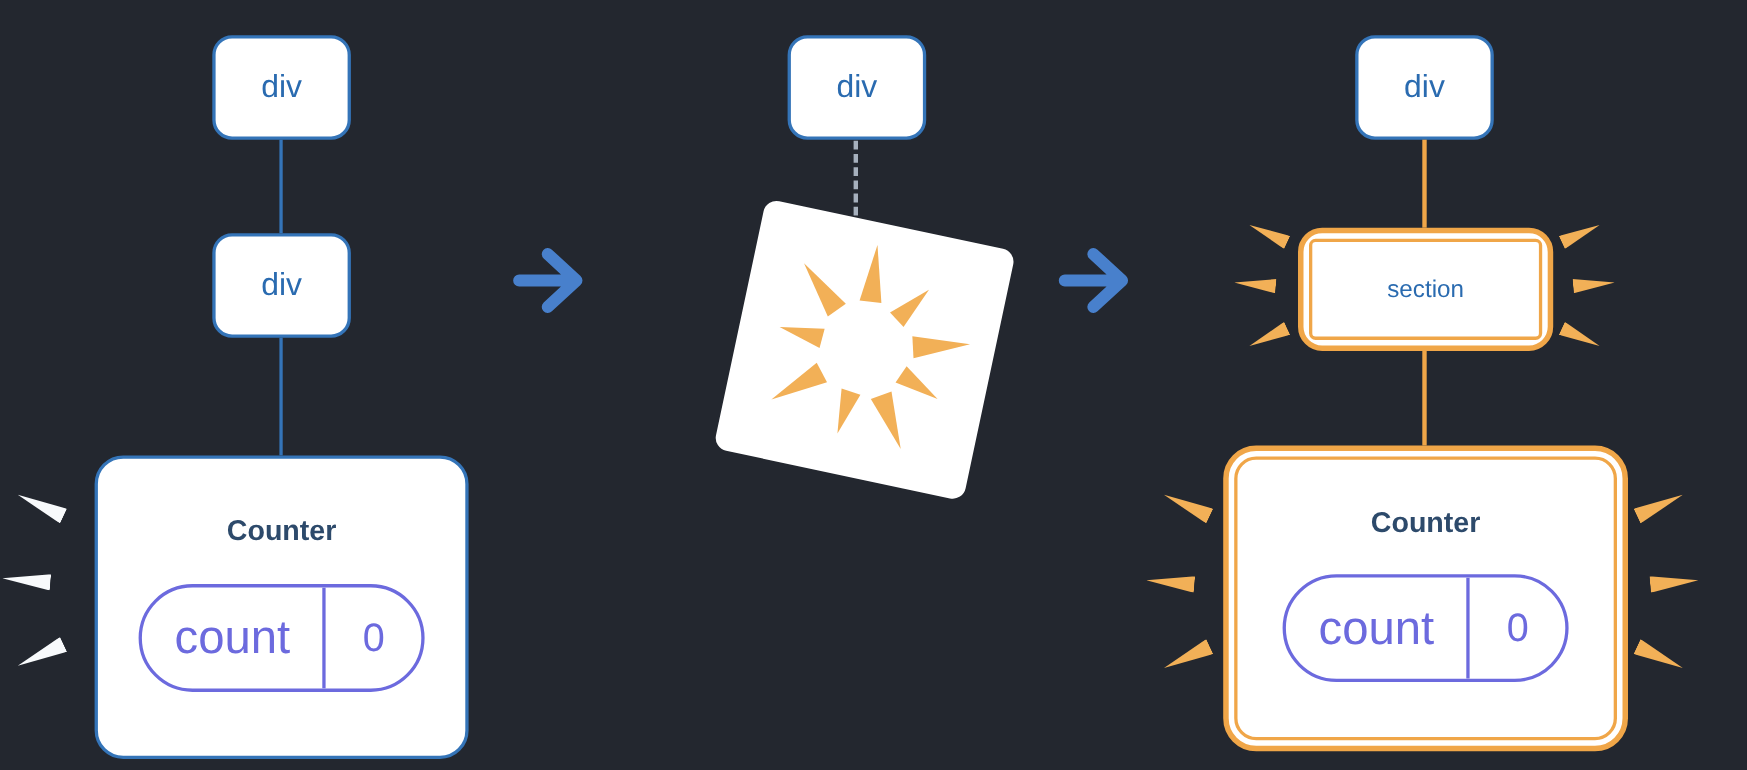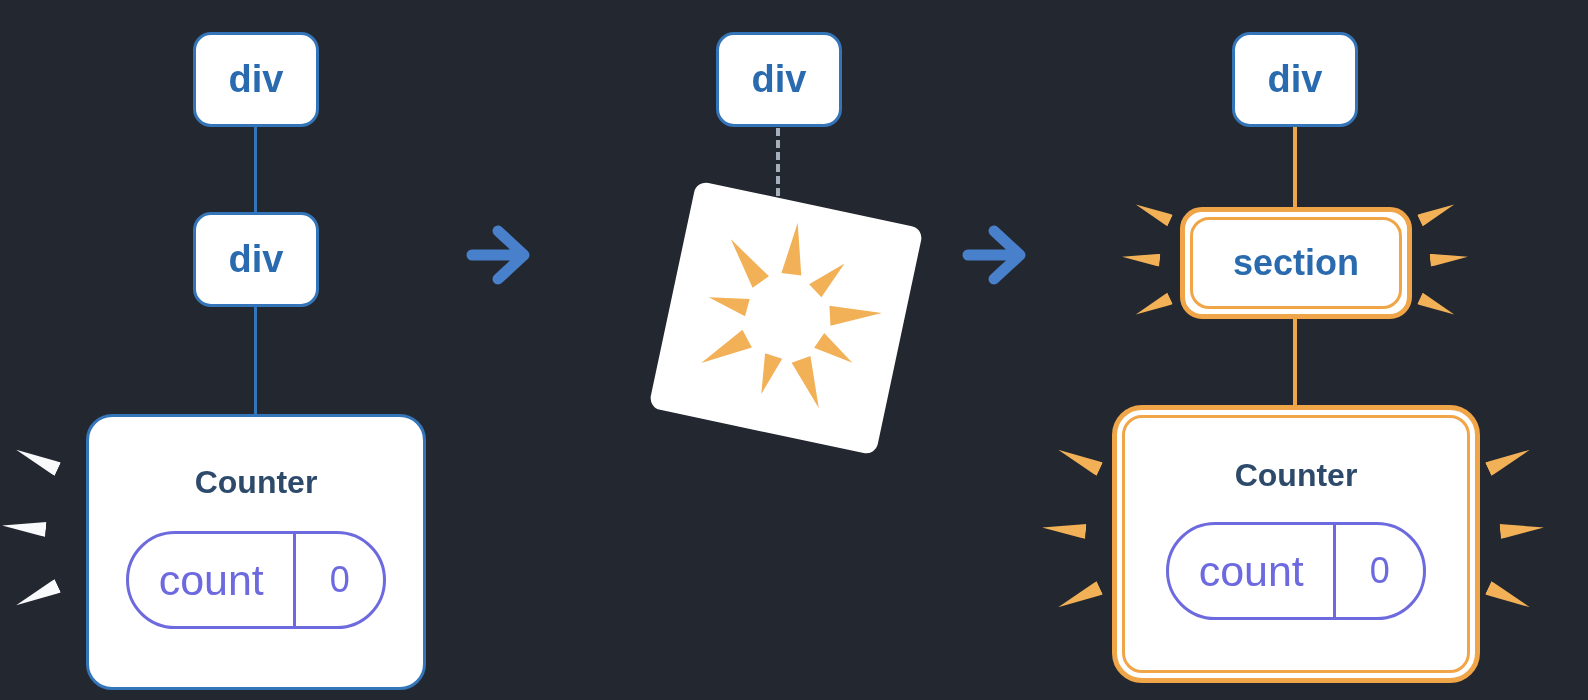--- a/index.html
+++ b/index.html
@@ -12,35 +12,35 @@
     font-family: "Liberation Sans", "DejaVu Sans", sans-serif;
     background: var(--background, #23272f);
   }
   .node {
     position: absolute;
     width: 126px; height: 95px;
     background: var(--box_fill, #ffffff);
     border: 3px solid var(--node_border, #3474b8);
     border-radius: 18px;
     display: flex; align-items: center; justify-content: center;
-    font-size: 38px; font-weight: 700;
+    font-size: 29px; font-weight: 400;
     color: var(--node_text, #2a6bb0);
   }
   .vline  { position: absolute; width: 3px; background: var(--node_border, #3474b8); }
   .vline-o{ position: absolute; width: 4px; background: var(--orange, #f0a648); }
   .dashed-edge { position: absolute; width: 0; border-left: 4px dashed var(--dashed, #a6b0bd); }
   .card {
     position: absolute;
     background: var(--box_fill, #ffffff);
     border: 3px solid var(--node_border, #3474b8);
     border-radius: 26px;
     display: flex; flex-direction: column; align-items: center;
     padding-top: 42px;
   }
-  .card-title { font-size: 32px; font-weight: 600; line-height: 46px; color: var(--title_text, #2d4a6b); }
+  .card-title { font-size: 26px; font-weight: 600; line-height: 46px; color: var(--title_text, #2d4a6b); }
   .pill {
     display: flex; width: 260px; height: 98px;
     border: 3px solid var(--pill, #6c6ade);
     border-radius: 60px;
     background: var(--box_fill, #ffffff);
     margin-top: 26px;
     overflow: hidden;
   }
   .pill-key {
     flex: 1.9; display: flex; align-items: center; justify-content: center;
@@ -56,22 +56,22 @@
     background: var(--box_fill, #ffffff);
     border: 5px solid var(--orange, #f0a648);
     padding: 5px;
   }
   .glow-inner {
     width: 100%; height: 100%;
     border: 3px solid var(--orange, #f0a648);
     display: flex; flex-direction: column; align-items: center;
   }
   .section-inner {
-    justify-content: center; border-radius: 19px;
-    font-size: 36px; font-weight: 700; color: var(--node_text, #2a6bb0);
+    justify-content: center; border-radius: 6px;
+    font-size: 22px; font-weight: 400; color: var(--node_text, #2a6bb0);
   }
   .counter-inner { padding-top: 34px; border-radius: 20px; }
   .counter-inner .pill { margin-top: 24px; }
   .arrow { position: absolute; color: var(--arrow, #4880cc); }
   .spark { position: absolute; }
   .sl { clip-path: polygon(0 50%, 100% 0, 100% 100%); }
   .sr { clip-path: polygon(100% 50%, 0 0, 0 100%); }
   .white  { background: var(--white_spark, #f8fafc); }
   .orange { background: var(--orange_spark, #f2b057); }
   .poof {

